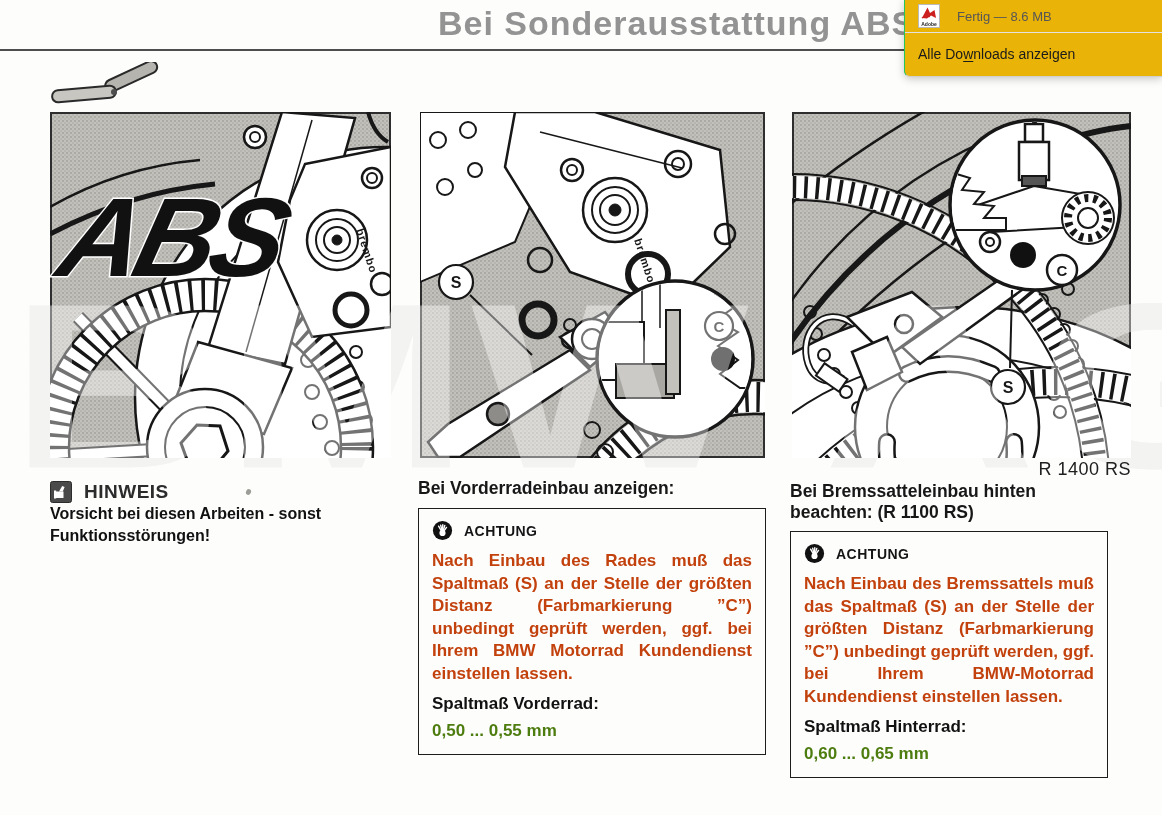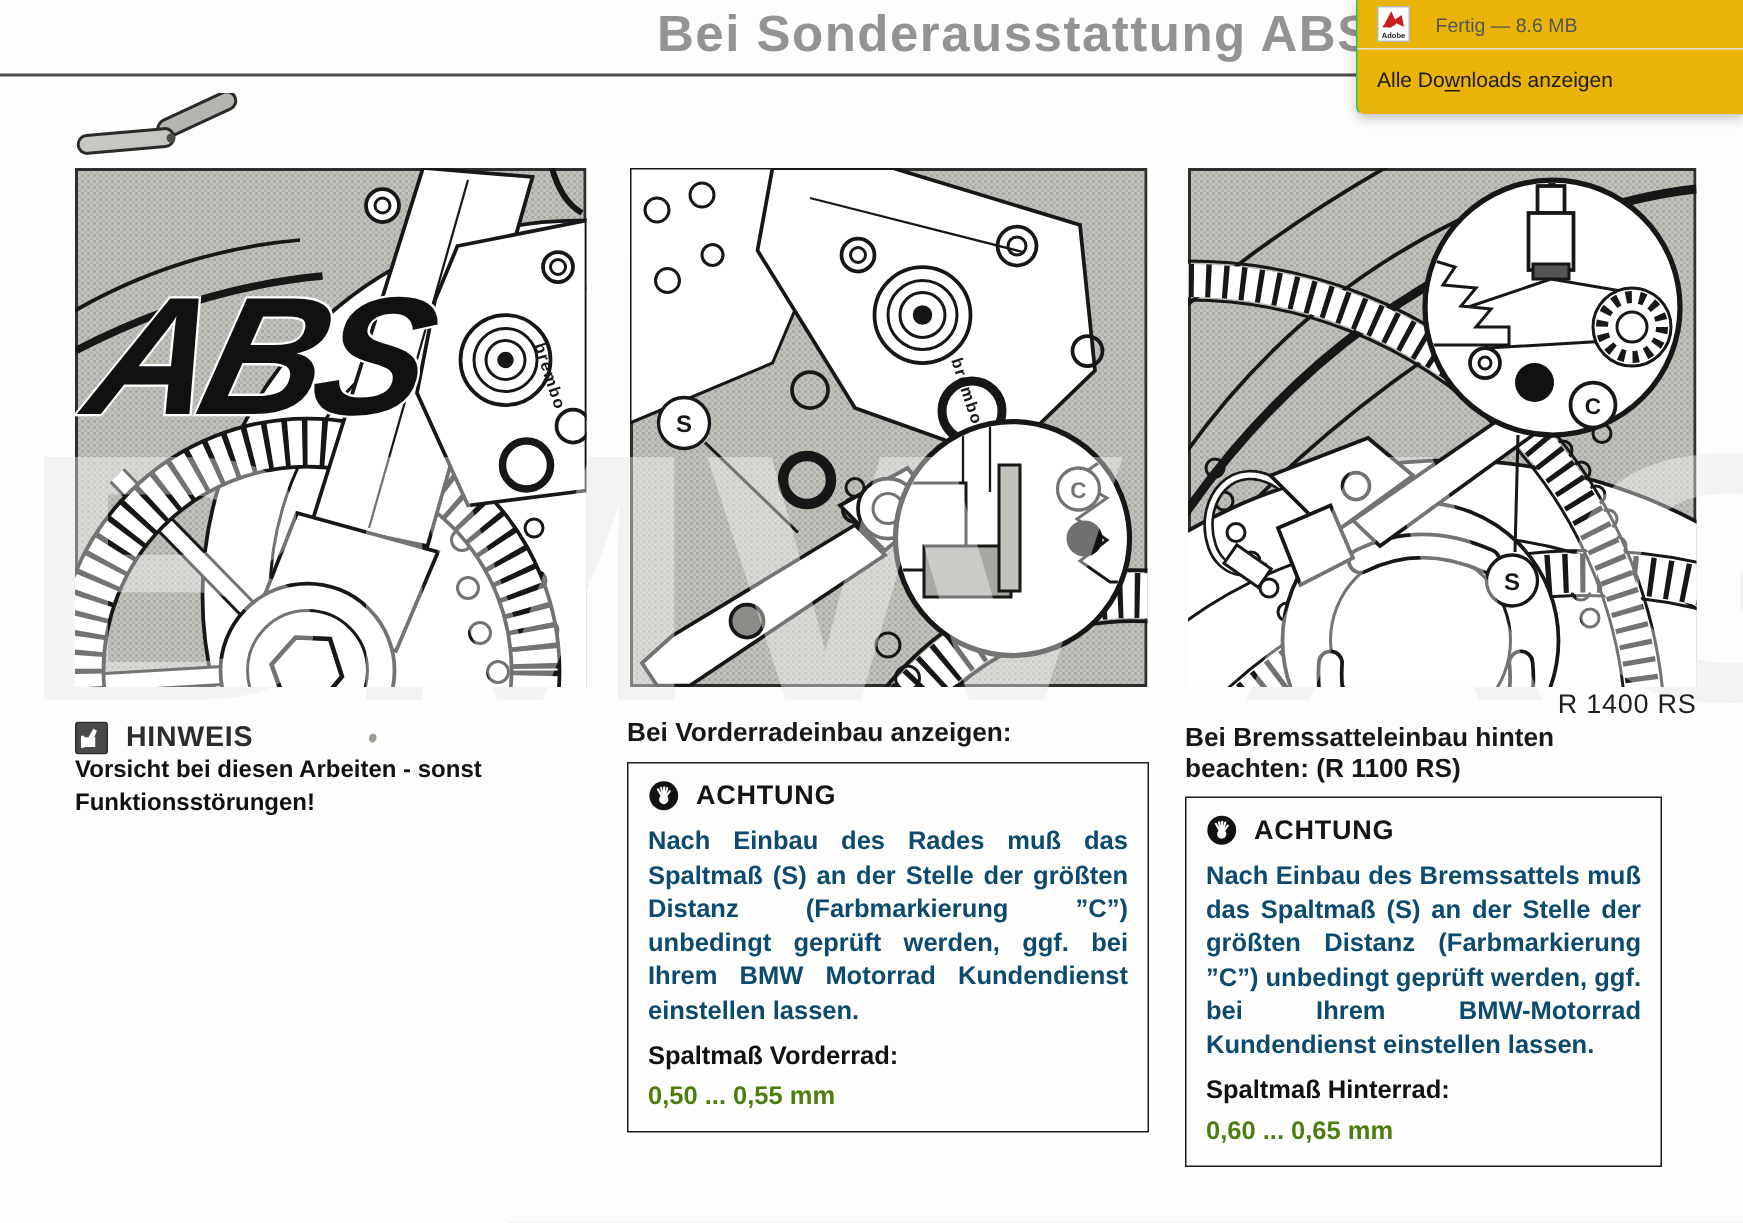--- a/index.html
+++ b/index.html
@@ -29,22 +29,22 @@
   .note-head{display:flex;align-items:center;gap:12px;}
   .note-head .hd{font-size:19px;font-weight:bold;letter-spacing:.5px;color:#2c2c2c;}
   .note-body{font-size:16px;font-weight:bold;line-height:21.5px;color:#111;}
   .col-mid{left:418px;top:478px;width:348px;}
   .col-right{left:790px;top:481px;width:318px;}
   .col-head{font-size:17.5px;font-weight:bold;color:#171717;line-height:21px;}
   .col-right .col-head{width:295px;}
   .warn-box{margin-top:9px;border:1.5px solid #1d1d1d;background:transparent;padding:11px 13px 13px 13px;}
   .col-right .warn-box{margin-top:8px;}
   .warn-head{display:flex;align-items:center;gap:11px;margin-bottom:9px;}
-  .warn-head .hd{font-size:18px;font-weight:bold;letter-spacing:.5px;color:#141414;}
-  .warn-body{font-size:17px;font-weight:bold;line-height:22.5px;color:#0c4a6e;
+  .warn-head .hd{font-size:14px;font-weight:bold;letter-spacing:.5px;color:#141414;}
+  .warn-body{font-size:17px;font-weight:bold;line-height:22.5px;color:#c2410c;
       text-align:justify;text-align-last:left;}
   .spec-label{margin-top:9px;font-size:17px;font-weight:bold;color:#111;}
   .spec-value{margin-top:7px;font-size:17px;font-weight:bold;color:#4d7c0f;}
   .speck{position:absolute;left:246px;top:489px;width:5px;height:6px;border-radius:50%;
       background:#9c9c98;z-index:4;transform:rotate(20deg);}
   
   .dl-popup{position:absolute;right:0;top:0;width:257px;height:76px;background:#eab308;z-index:10;
       border-left:1px solid #22c55e;border-bottom:1px solid #cfcfcf;border-radius:0 0 0 6px;
       box-shadow:0 2px 8px rgba(0,0,0,.22);}
   .dl-row1{display:flex;align-items:center;height:32px;padding-left:13px;}

